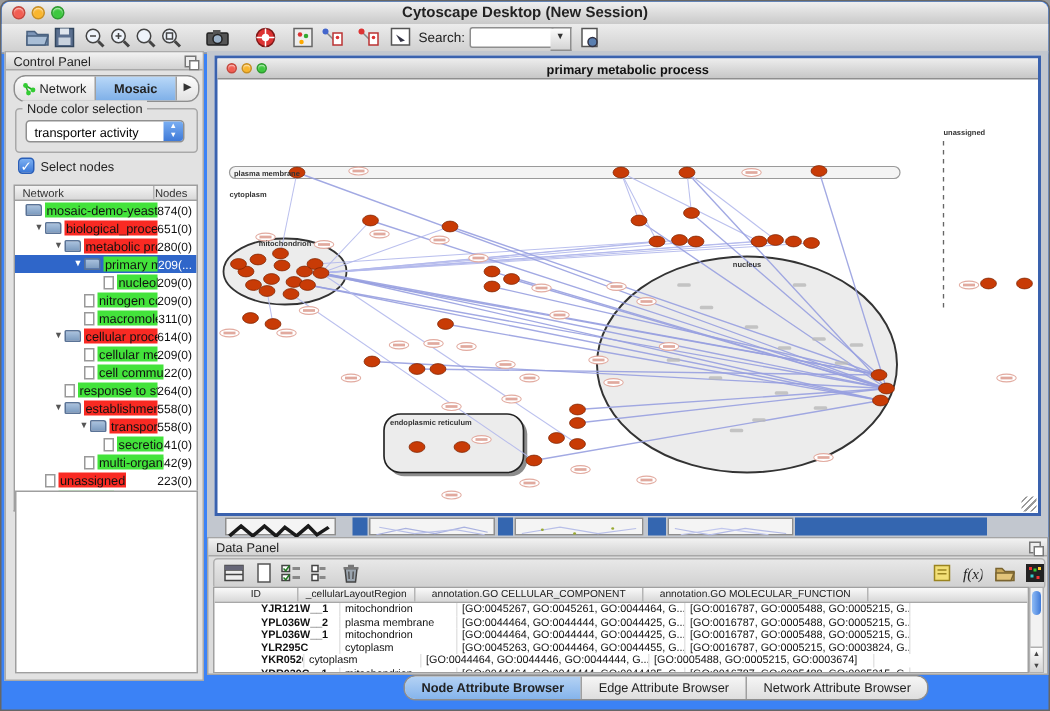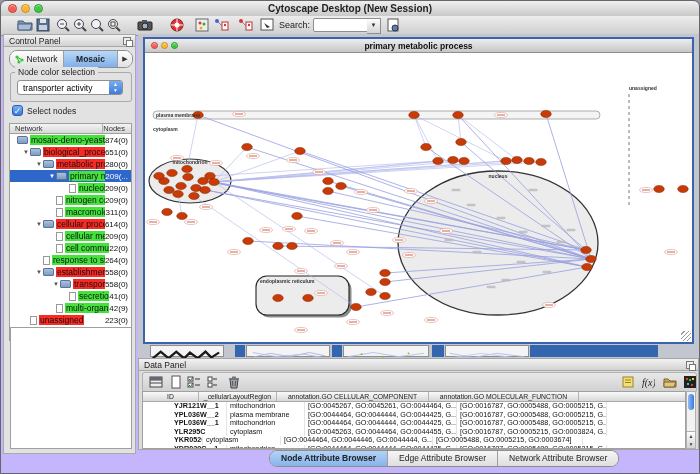--- a/index.html
+++ b/index.html
@@ -1,16 +1,16 @@
 <!DOCTYPE html>
 <html><head>
 <meta charset="utf-8">
 <style>
   html,body{margin:0;padding:0;background:#9a9a9a;}
-  #window{position:relative;width:700px;height:474px;background:#c4b5fd;font-family:"Liberation Sans",sans-serif;overflow:hidden;border:1px solid #666;box-sizing:border-box;border-radius:6px 6px 0 0;}
+  #window{position:relative;width:700px;height:474px;background:#3b82f6;font-family:"Liberation Sans",sans-serif;overflow:hidden;border:1px solid #666;box-sizing:border-box;border-radius:6px 6px 0 0;}
   
   .titlebar{position:absolute;left:0;top:0;width:100%;height:15px;background:linear-gradient(#f0f0f0,#c9c9c9);border-bottom:1px solid #8e8e8e;border-radius:6px 6px 0 0;}
   .tl{position:absolute;top:3px;width:9px;height:9px;border-radius:50%;box-shadow:inset 0 1px 1px rgba(255,255,255,.6);}
   .tl.red{left:7px;background:#f25e53;border:1px solid #c3473d;box-sizing:border-box;}
   .tl.yel{left:20px;background:#f9b62e;border:1px solid #c78f24;box-sizing:border-box;}
   .tl.grn{left:33px;background:#3ec83f;border:1px solid #2e9b30;box-sizing:border-box;}
   .wtitle{position:absolute;left:0;right:0;top:2px;text-align:center;font-size:10px;font-weight:bold;color:#222;}
   
   .toolbar{position:absolute;left:0;top:15px;width:100%;height:19px;background:linear-gradient(#ececec,#cfcfcf);border-bottom:1px solid #979797;}
   .tb-ic{position:absolute;top:1px;width:16px;height:16px;cursor:pointer;}

